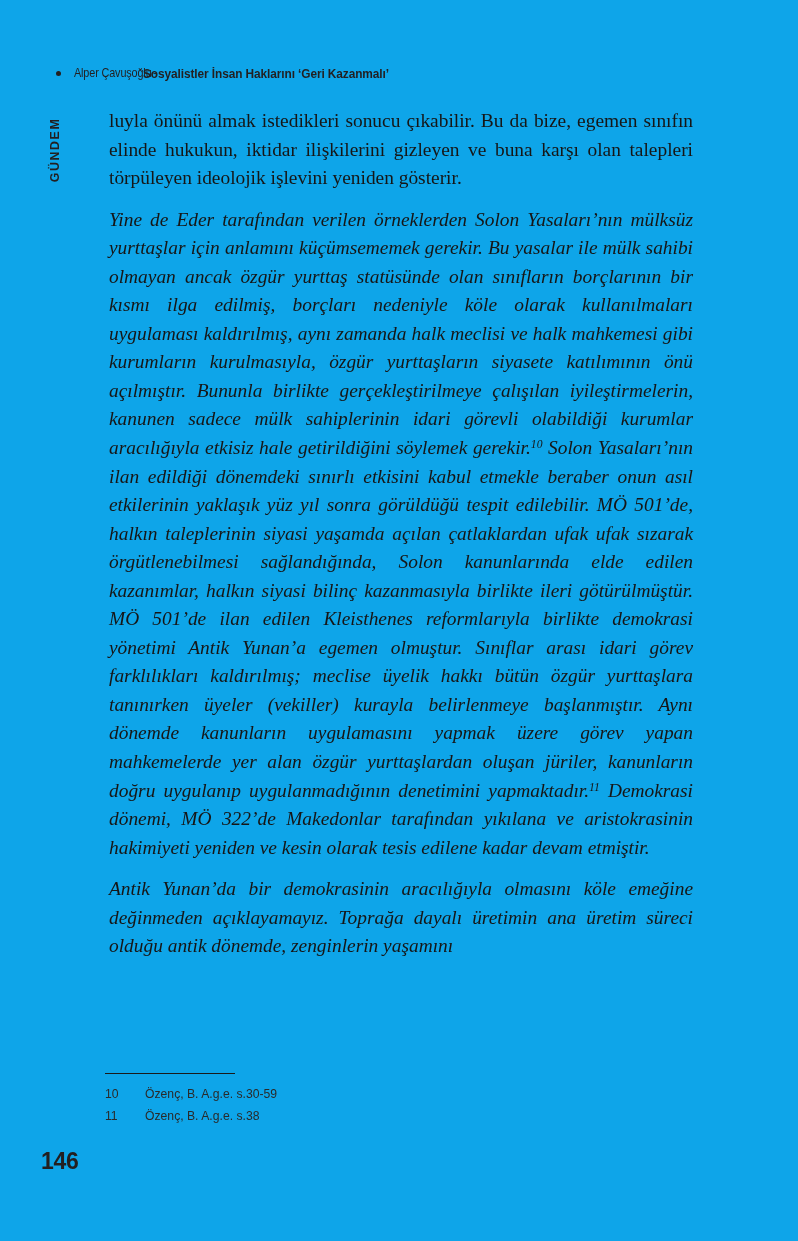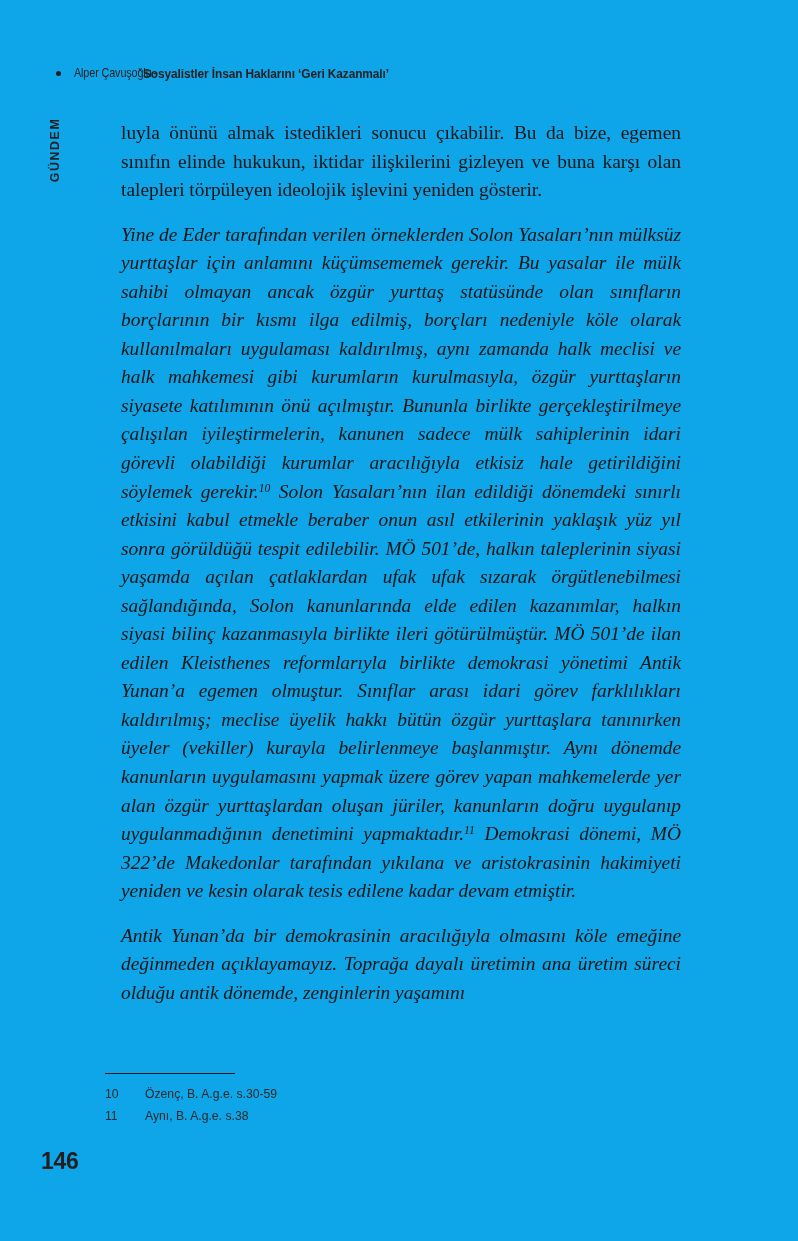--- a/index.html
+++ b/index.html
@@ -96,21 +96,21 @@
   }
 
   
   .text-column {
     position: absolute;
     left: 105px;
     top: 103px;
     width: 592px;
   }
   p.body-par {
-    margin: 16px;
+    margin: 4px;
     font-family: "Liberation Serif", serif;
     font-size: 19.4px;
     line-height: 28.55px;
     text-align: justify;
     text-justify: inter-word;
     color: #161616;
     hyphens: manual;
     -webkit-hyphens: manual;
   }
   p.body-par + p.body-par {
@@ -192,19 +192,19 @@
 
   <div class="footnote-rule"></div>
 
   <div class="footnotes">
     <div class="footnote">
       <span class="fn-num">10</span>
       <span class="fn-text">Özenç, B. A.g.e. s.30-59</span>
     </div>
     <div class="footnote">
       <span class="fn-num">11</span>
-      <span class="fn-text">Aynı, B. A.g.e. s.38</span>
+      <span class="fn-text">Özenç, B. A.g.e. s.38</span>
     </div>
   </div>
 
   <div class="folio">146</div>
 
 </div>
 
 </body></html>

